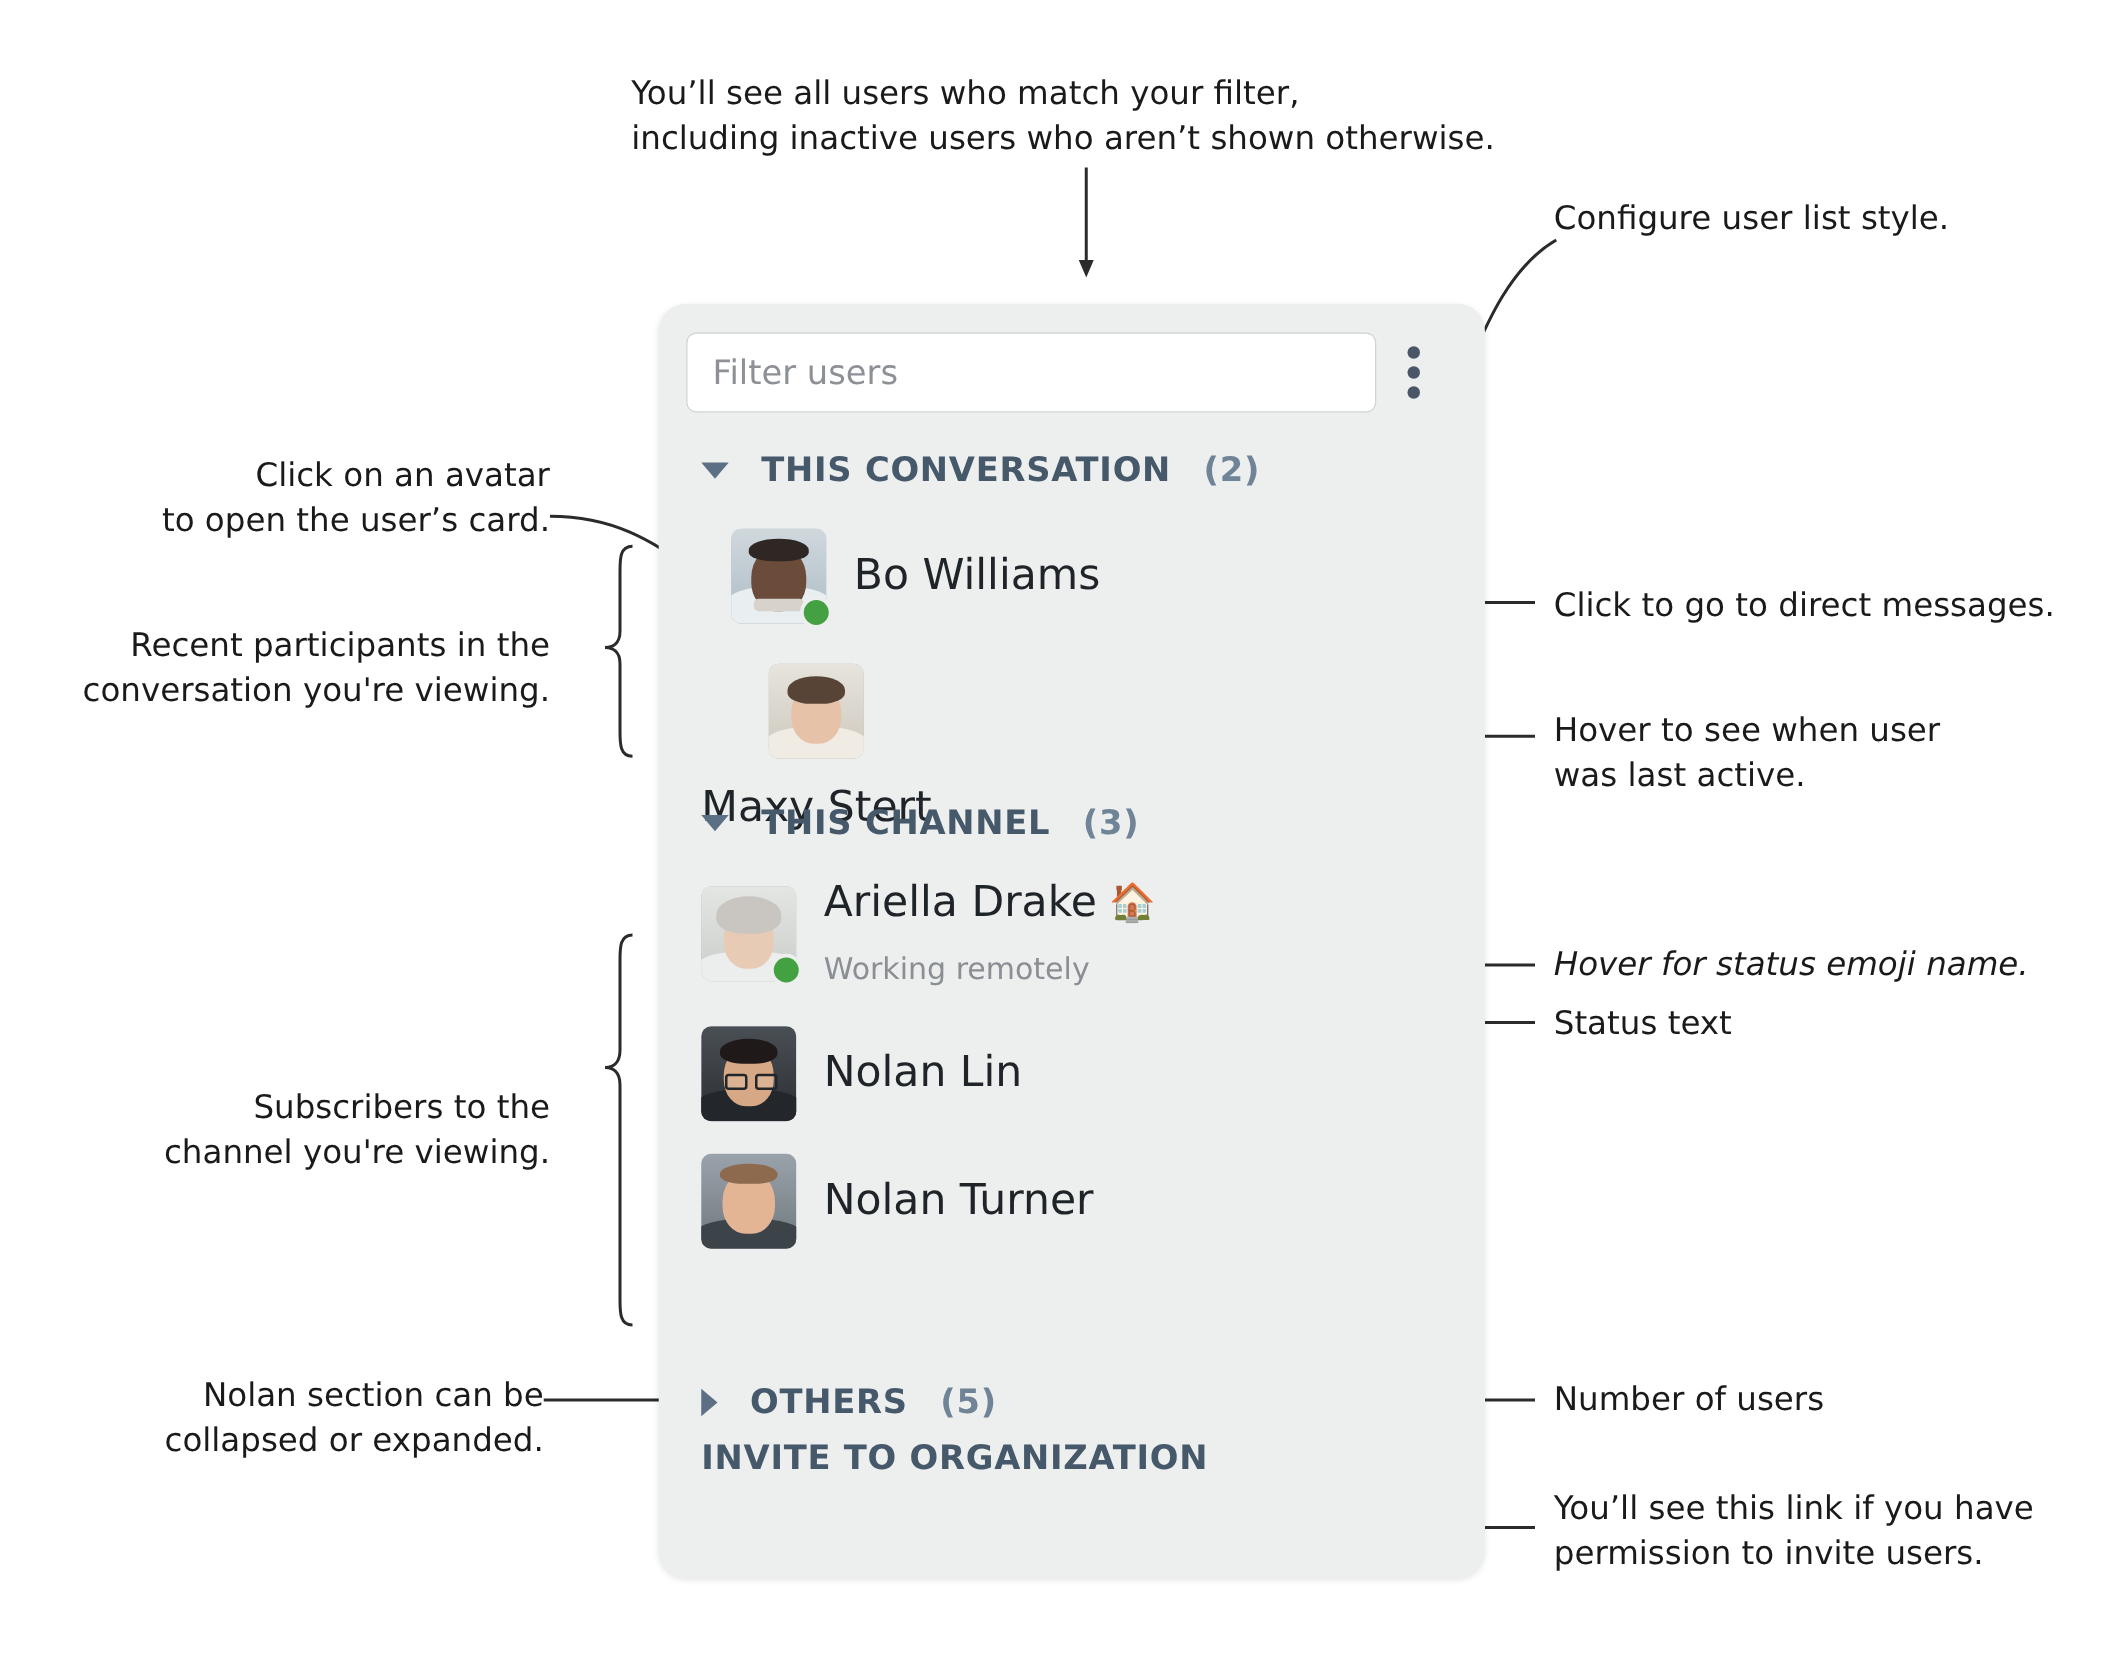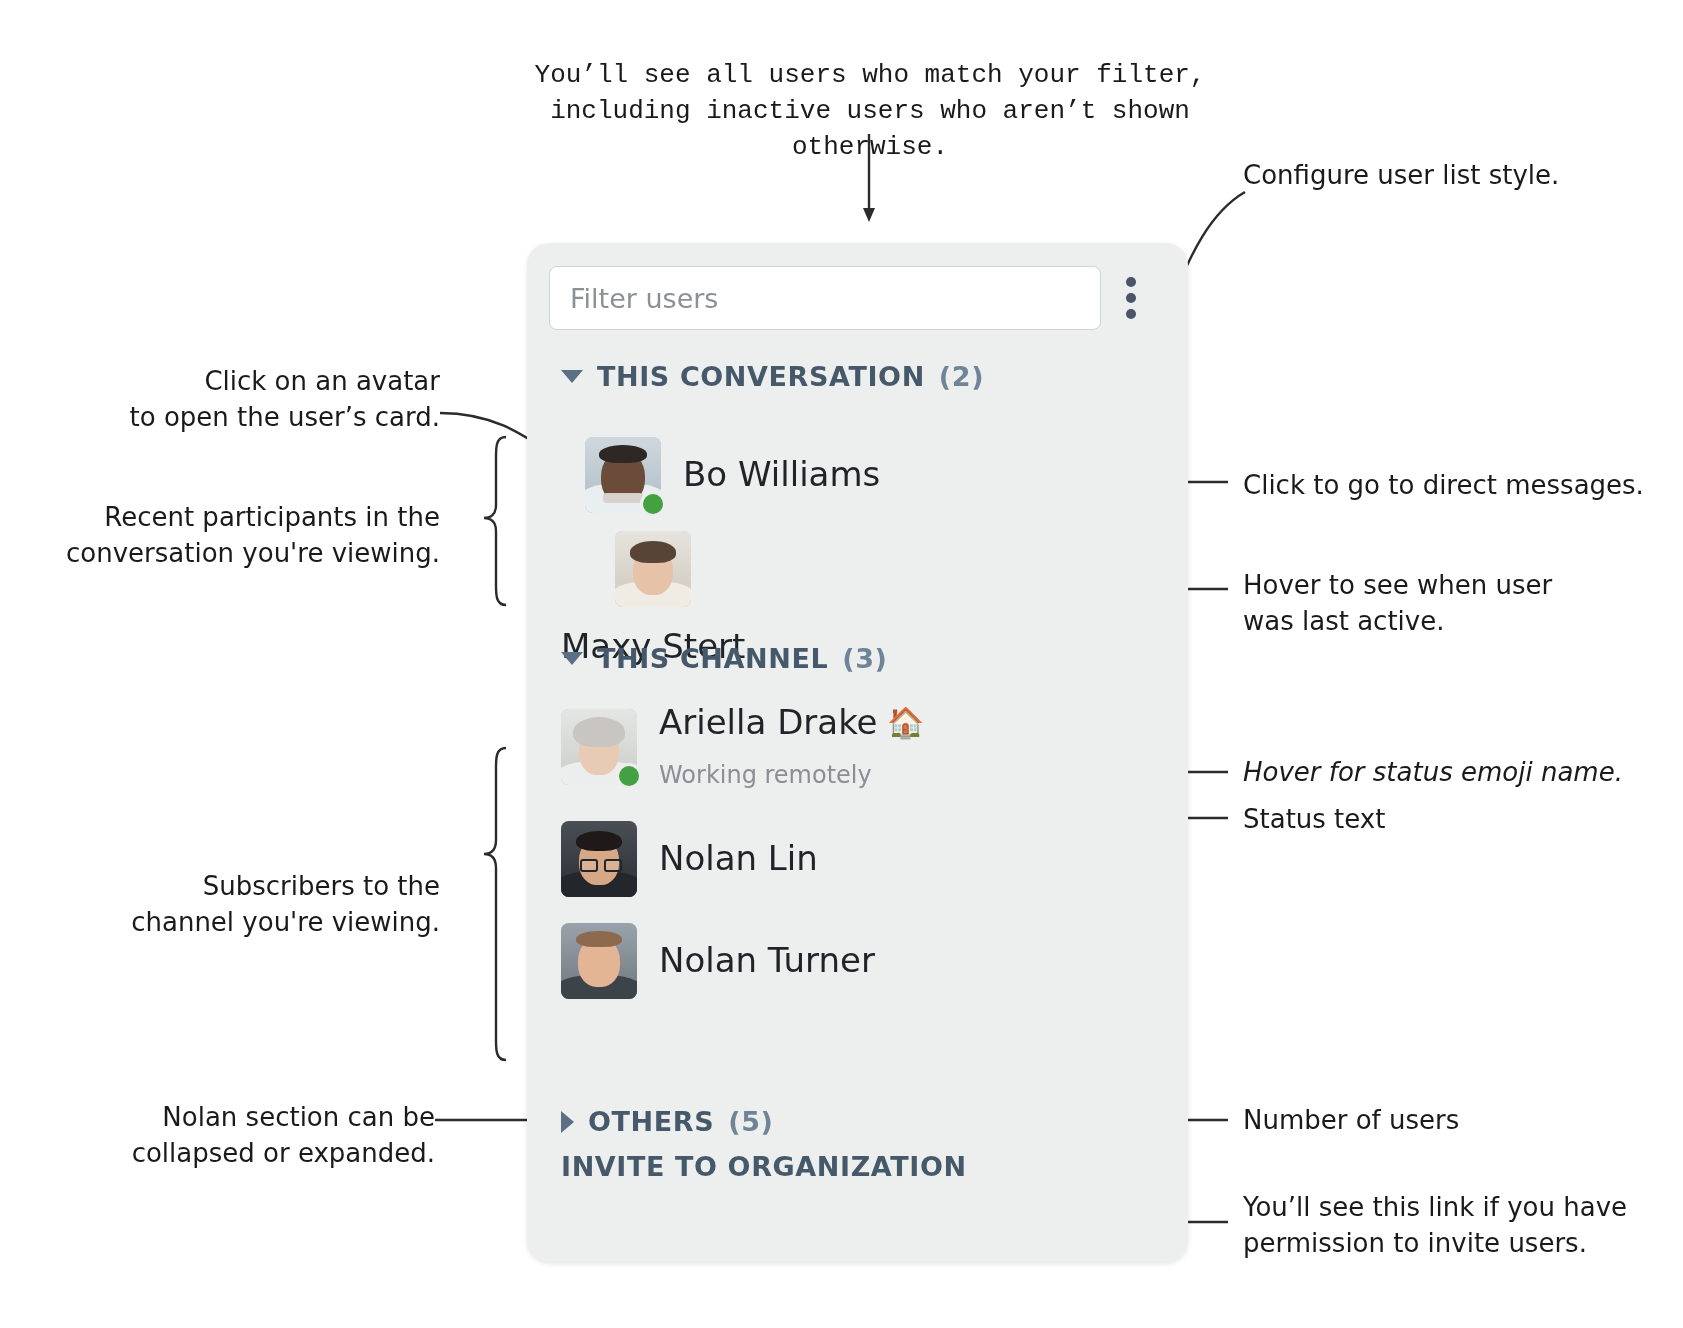--- a/index.html
+++ b/index.html
@@ -19,21 +19,21 @@
   .annot {
     position: absolute;
     color: #1a1a1a;
     font-family: "DejaVu Sans", sans-serif;
     font-size: 26px;
     line-height: 1.38;
     white-space: pre-line;
   }
   .annot.right { text-align: left; }
   .annot.left  { text-align: right; }
-  .annot.center{ text-align: center; font-family: Liberation Mono, monospace; }
+  .annot.center{ text-align: left; }
 
   
   #connectors {
     position: absolute;
     left: 0; top: 0;
     width: 1683px;
     height: 1328px;
     pointer-events: none;
   }
 
@@ -89,21 +89,21 @@
     height: 10px;
     border-radius: 50%;
     background: #4a5568;
   }
 
   .section-head {
     position: absolute;
     left: 34px;
     display: flex;
     align-items: center;
-    gap: 14px;
+    gap: 26px;
     color: #46596b;
     font-size: 27px;
     font-weight: bold;
     letter-spacing: 0.6px;
     cursor: pointer;
   }
   .section-head .tri-down {
     width: 0; height: 0;
     border-left: 11px solid transparent;
     border-right: 11px solid transparent;
@@ -290,21 +290,21 @@
         <i></i>
     </div>
   </div>
 
   <div class="section-head" style="top:118px;">
     <span class="tri-down"></span>
     <span>THIS CONVERSATION</span>
     <span class="count">(2)</span>
   </div>
 
-  <div class="user-row" style="top:194px;padding-left:24px;">
+  <div class="user-row" style="top:180px;padding-left:24px;">
     <div class="avatar-wrap">
       <div class="avatar">
         <div class="face">
           <div class="f-bg" style="background:linear-gradient(#cfd8dd,#aebcc6);"></div>
           <div class="f-body" style="width:86px;height:30px;bottom:0;background:#e9eef1;"></div>
           <div class="f-head" style="width:44px;height:52px;top:14px;background:#6b4b39;"></div>
           <div class="f-hair" style="width:48px;height:18px;top:8px;background:#2e2723;"></div>
           <div class="f-glass" style="width:40px;height:10px;left:18px;top:56px;border:none;background:#d8d2cc;border-radius:4px;"></div>
         </div>
       </div>

